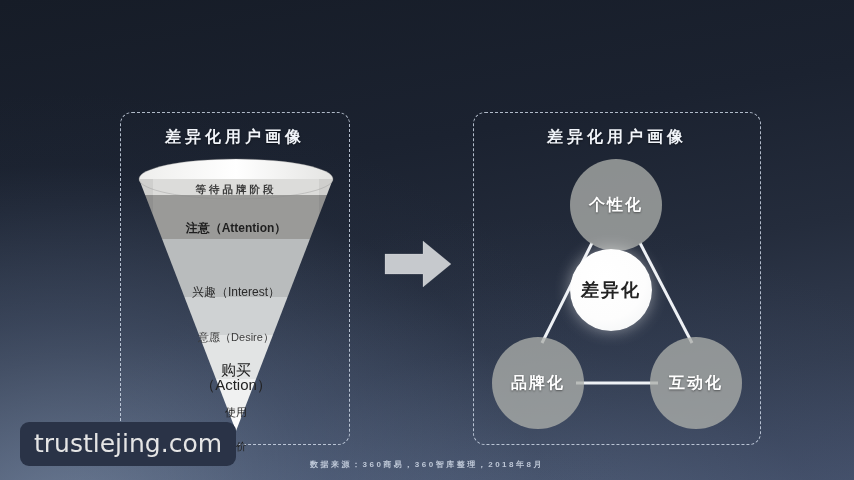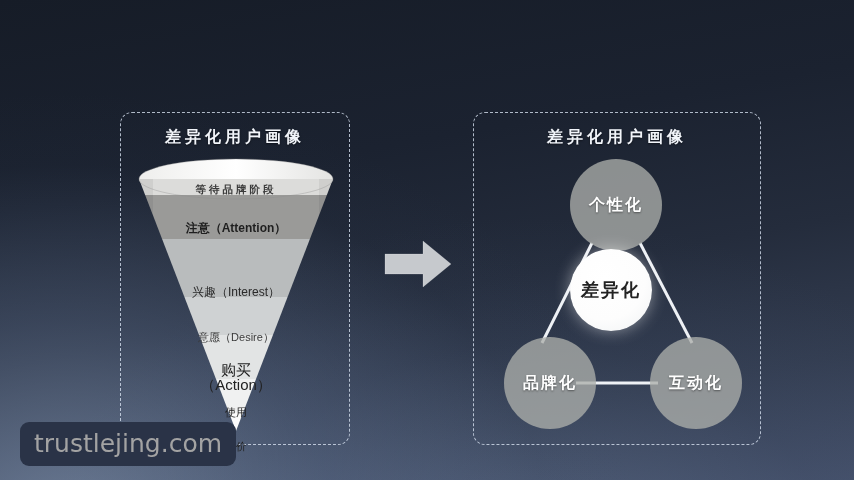--- a/index.html
+++ b/index.html
@@ -120,21 +120,21 @@
     text-shadow: 0 1px 2px rgba(0,0,0,0.45);
   }
   .node-center {
     background: radial-gradient(circle at 42% 36%, #ffffff 0%, #fdfdfd 58%, #eff1f3 100%);
     color: #232323;
     font-size: 18px;
     font-weight: bold;
     box-shadow: 0 0 16px rgba(255,255,255,0.45);
   }
   .node-personal { left: 86px;  top: 2px;   width: 92px; height: 92px; }
-  .node-brand    { left: 20px;   top: 180px; width: 92px; height: 92px; }
+  .node-brand    { left: 8px;   top: 180px; width: 92px; height: 92px; }
   .node-interact { left: 166px; top: 180px; width: 92px; height: 92px; }
   .node-diff     { left: 86px;  top: 92px;  width: 82px; height: 82px; }
 
   
   .footer-source {
     position: absolute;
     left: 0;
     top: 459px;
     width: 854px;
     text-align: center;
@@ -172,21 +172,21 @@
 
   
   .watermark {
     position: absolute;
     left: 20px;
     top: 422px;
     padding: 7px 14px 8px 14px;
     background: #2a3347;
     border-radius: 9px;
     font-size: 25px;
-    color: #a3a3a3;
+    color: #e5e5e5;
     letter-spacing: 0px;
     font-family: "DejaVu Sans", sans-serif;
   }
 </style>
 </head>
 <body>
 
 <div id="slide">
 
 
@@ -261,17 +261,18 @@
       </div>
       <div class="node node-outer node-interact">
         <span>互动化</span>
       </div>
       <div class="node node-center node-diff">
         <span>差异化</span>
       </div>
     </div>
   </div>
 
+  <div class="footer-source">数据来源：360商易，360智库整理，2018年8月</div>
 
 
   <div class="watermark">trustlejing.com</div>
 
 </div>
 
 </body></html>

